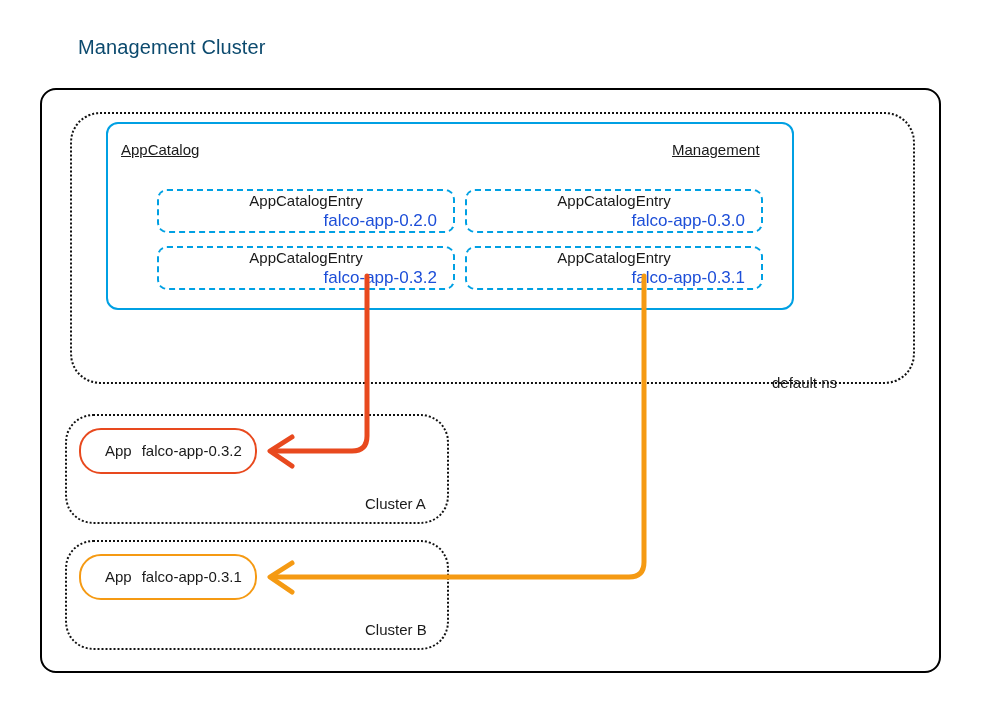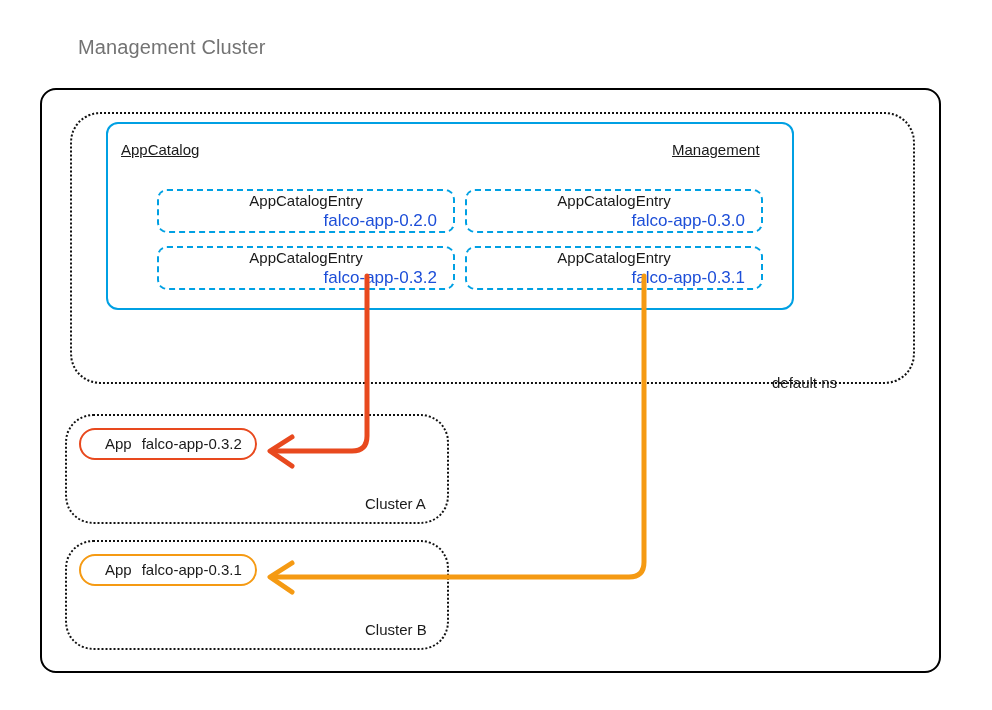--- a/index.html
+++ b/index.html
@@ -25,21 +25,21 @@
 
   
   .abs { position: absolute; box-sizing: border-box; }
 
   
   #mgmt-title {
     left: 78px;
     top: 34px;
     font-size: 20px;
     line-height: 26px;
-    color: #737373;
+    color: #0c4a6e;
     letter-spacing: 0.1px;
     white-space: nowrap;
   }
 
   
   #mgmt-rect {
     left: 40px;
     top: 88px;
     width: 901px;
     height: 585px;
@@ -139,21 +139,21 @@
   }
   #cluster-a-label { left: 365px; top: 494px; }
   #cluster-b-label { left: 365px; top: 620px; }
 
   
   .app-box {
     border-radius: 22px;
     background: #ffffff;
     display: flex;
     align-items: center;
-    height: 32px;
+    height: 46px;
     width: 178px;
     padding: 0 24px;
     border-width: 2.5px;
     border-style: solid;
   }
   .app-kind {
     font-size: 15px;
     line-height: 20px;
     color: #1a1a1a;
     white-space: nowrap;

